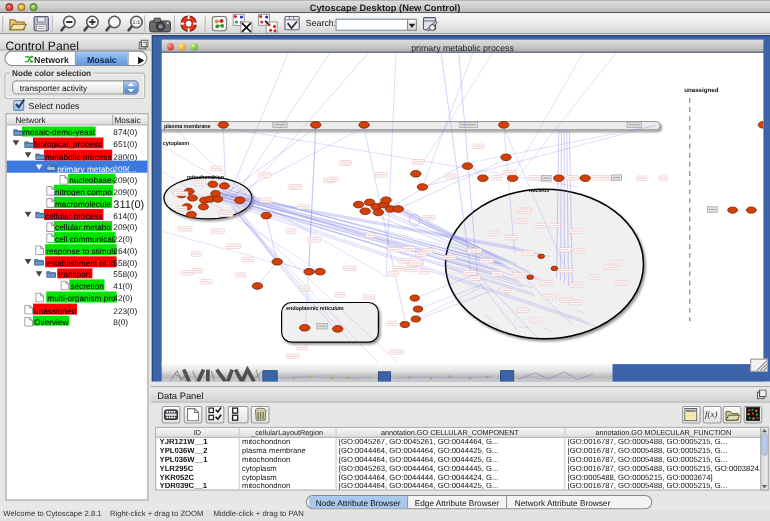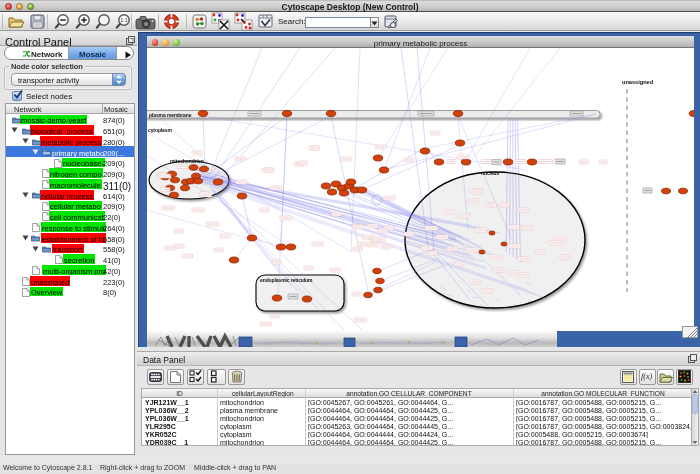--- a/index.html
+++ b/index.html
@@ -823,19 +823,27 @@
 <div class="abs" style="left:166px;top:50.3px;width:203px;font-size:7px;font-weight:normal;color:#111;white-space:nowrap;overflow:hidden;">[GO:0044464, GO:0044464, GO:0044425, G...</div>
 <div class="abs" style="left:374px;top:50.3px;width:175px;font-size:7px;font-weight:normal;color:#111;white-space:nowrap;overflow:hidden;">[GO:0016787, GO:0005488, GO:0005215, G...</div>
 </div>
 <div class="abs" style="left:691px;top:388px;width:8px;height:58px;background:linear-gradient(90deg,#d8d8d8,#f0f0f0);border:1px solid #aaa;"></div>
 <svg class="abs" style="left:692px;top:389px" width="6" height="56" viewBox="0 0 6 56">
       <path d="M3 1 L5.5 4 L0.5 4 Z" fill="#666"></path>
       <path d="M3 55 L5.5 52 L0.5 52 Z" fill="#666"></path>
       <rect x="0.5" y="5" width="5" height="20" rx="2.5" fill="#b9cbe8" stroke="#8899bb" stroke-width="0.5"></rect>
     </svg>
 
+<div class="abs" style="left:278px;top:450px;width:315px;height:13px;background:#f4f4f4;border:1px solid #8a8a8a;border-radius:7px;overflow:hidden;">
+  <div class="abs" style="left:2px;top:0;width:89px;height:13px;background:#a8c7ea;"></div>
+  <div class="abs" style="left:91px;top:0;width:1px;height:13px;background:#999;"></div>
+  <div class="abs" style="left:181px;top:0;width:1px;height:13px;background:#999;"></div>
+  <div class="abs" style="left:8px;top:2px;font-size:7.5px;color:#111;">Node Attribute Browser</div>
+  <div class="abs" style="left:98px;top:2px;font-size:7.5px;color:#111;">Edge Attribute Browser</div>
+  <div class="abs" style="left:189px;top:2px;font-size:7.5px;color:#111;">Network Attribute Browser</div>
+</div>
 
 <div class="abs" style="left:0;top:463.5px;width:700px;height:10.5px;background:#e2e2e2;"></div>
 <div class="abs" style="left:278px;top:450px;width:315px;height:13px;"></div>
 <div class="abs" style="left:3px;top:464px;font-size:7px;color:#333;">Welcome to Cytoscape 2.8.1</div>
 <div class="abs" style="left:100px;top:464px;font-size:7px;color:#333;">Right-click + drag to ZOOM</div>
 <div class="abs" style="left:194px;top:464px;font-size:7px;color:#333;">Middle-click + drag to PAN</div>
 
 </div>
 </body></html>

